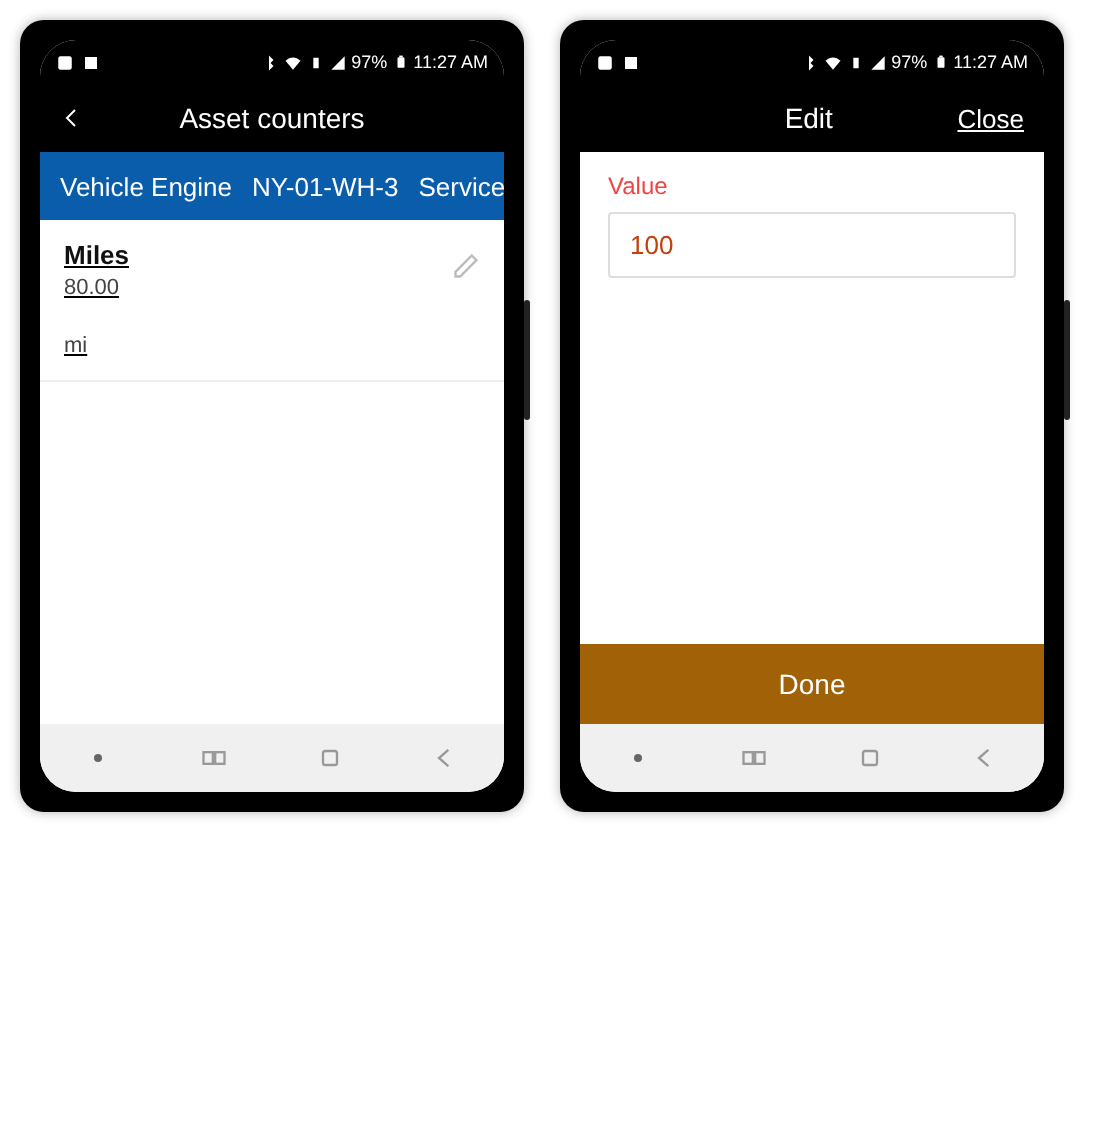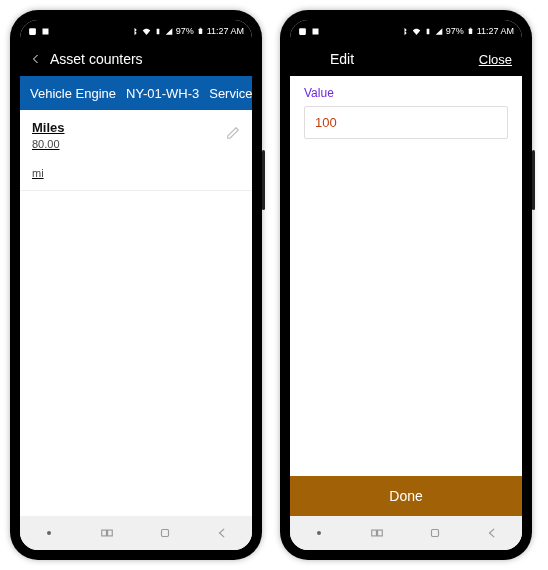--- a/index.html
+++ b/index.html
@@ -7,23 +7,23 @@
     background: #fff;
     font-family: -apple-system, BlinkMacSystemFont, "Segoe UI", Arial, sans-serif;
     width: 548px;
     height: 570px;
     display: flex;
     gap: 18px;
     padding: 10px;
   }
   .phone {
     width: 252px;
-    height: 550px;
+    height: 396px;
     background: #000;
-    border-radius: 28px;
+    border-radius: 12px;
     position: relative;
     padding: 10px;
     box-shadow: 0 0 6px rgba(0,0,0,0.3);
   }
   .side-btn {
     position: absolute;
     background: #222;
     width: 3px;
     border-radius: 2px;
   }
@@ -62,21 +62,21 @@
     font-weight: 300;
     position: relative;
   }
   .appbar-back {
     width: 20px;
     display: flex;
     align-items: center;
   }
   .appbar-title {
     flex: 1;
-    text-align: left;
+    text-align: center;
   }
   .appbar-right {
     font-size: 13px;
     font-weight: 300;
     text-decoration: underline;
   }
   .context-bar {
     background: #0a5dab;
     color: #fff;
     height: 34px;
@@ -108,21 +108,21 @@
   .counter-unit { font-size: 11px; color: #444; margin-top: 15px; }
   .edit-icon {
     color: #bbb;
     margin-top: 6px;
   }
   .field-group {
     padding: 10px 14px;
   }
   .field-label {
     font-size: 12px;
-    color: #6d28d9;
+    color: #ef4444;
     margin-bottom: 6px;
   }
   .field-input {
     width: 100%;
     border: 1px solid #ddd;
     border-radius: 2px;
     padding: 8px 10px;
     font-size: 13px;
     color: #c2410c;
     background: #fff;

